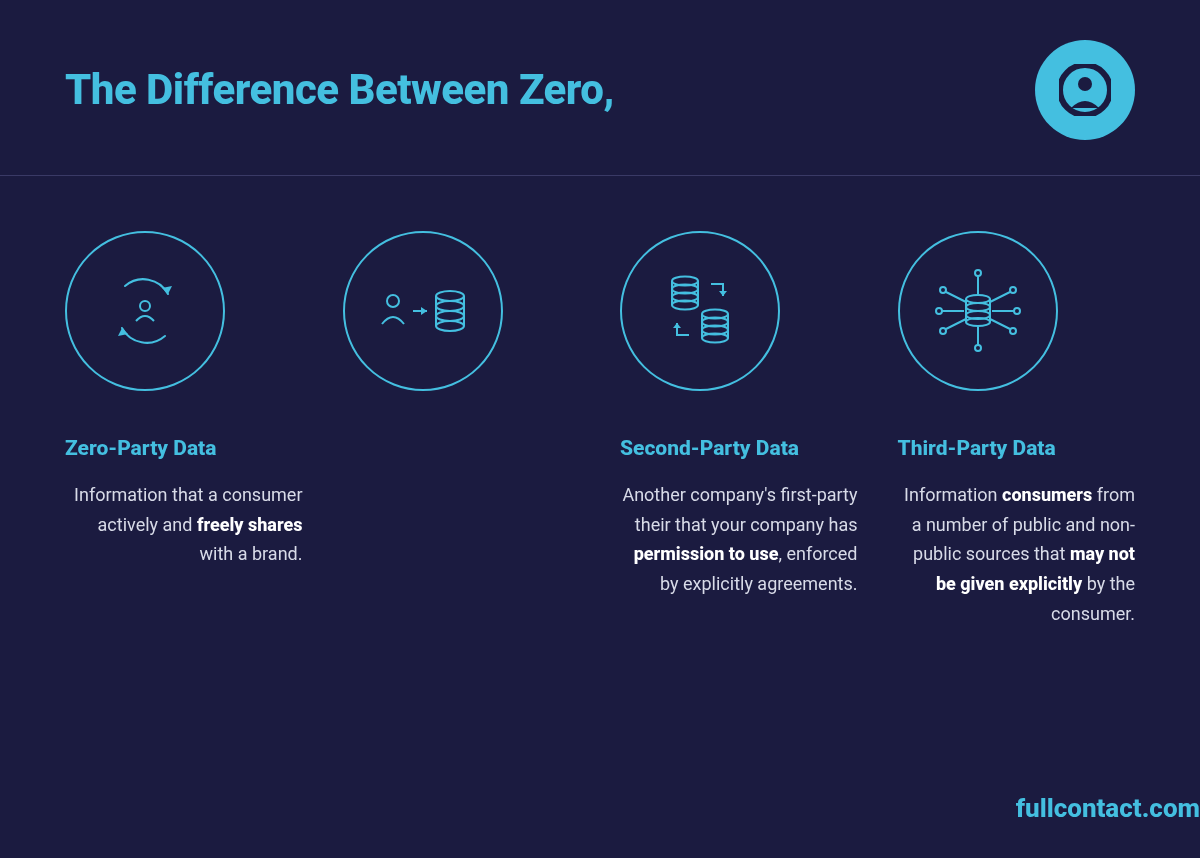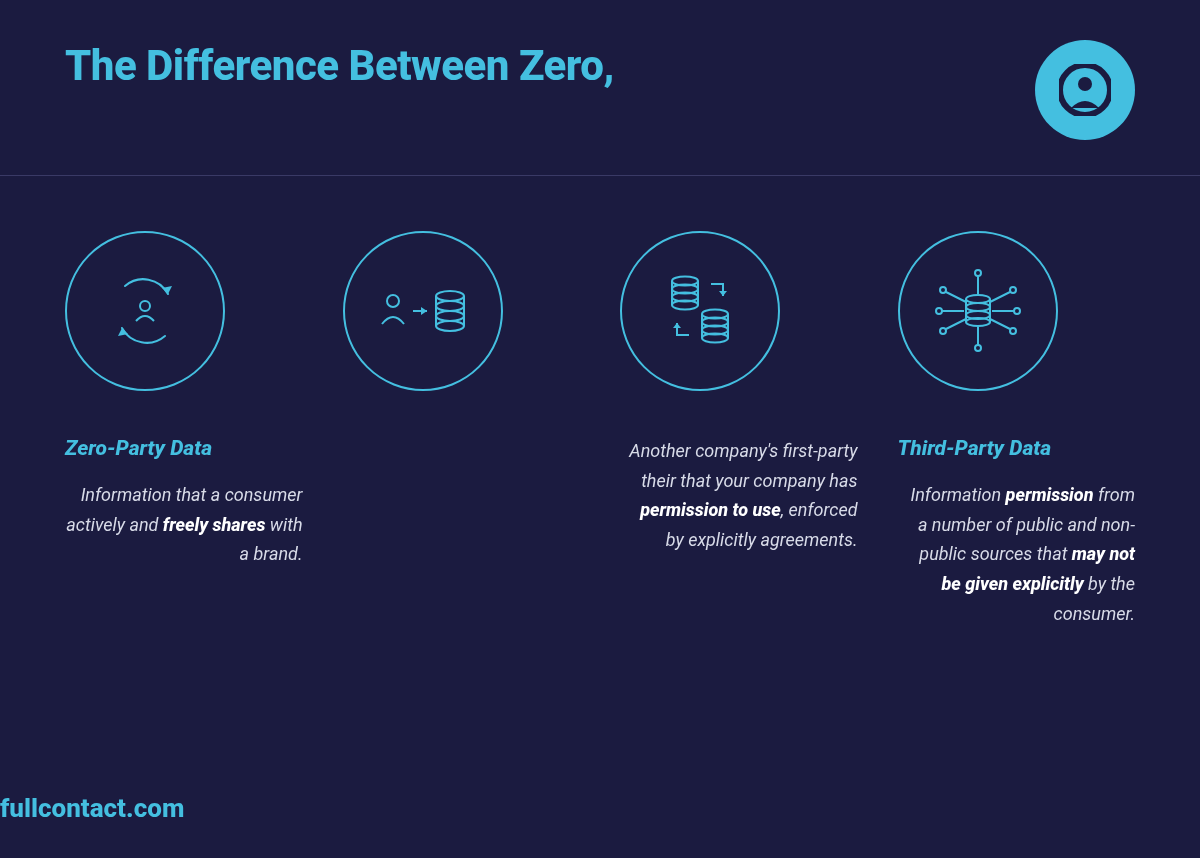--- a/index.html
+++ b/index.html
@@ -7,20 +7,21 @@
     width: 1200px;
     height: 858px;
     background: #1b1b40;
     font-family: -apple-system, BlinkMacSystemFont, "Segoe UI", Roboto, Helvetica, Arial, sans-serif;
     color: #e8eaf0;
     overflow: hidden;
   }
   .header {
     display: flex;
     justify-content: space-between;
+    align-items: center;
     padding: 40px 65px 35px 65px;
   }
   .title {
     color: #44bfe0;
     font-size: 42px;
     font-weight: 800;
     line-height: 1.25;
     letter-spacing: -0.5px;
   }
   .logo-badge {
@@ -35,21 +36,20 @@
   }
   .divider {
     height: 1px;
     background: #3a3a66;
     width: 100%;
   }
   .columns {
     display: flex;
     gap: 40px;
     padding: 55px 65px 0 65px;
-    font-style: italic;
   }
   .col {
     flex: 1 1 0;
     display: flex;
     flex-direction: column;
   }
   .icon-circle {
     width: 160px;
     height: 160px;
     border: 2px solid #44bfe0;
@@ -71,21 +71,21 @@
     line-height: 1.65;
     font-weight: 400;
     text-align: right;
   }
   .col-body b { font-weight: 800; color: #ffffff; }
   .footer {
     position: absolute;
     bottom: 35px;
     left: 0;
     right: 0;
-    text-align: left;
+    text-align: right;
     color: #44bfe0;
     font-size: 26px;
     font-weight: 800;
   }
   svg { display: block; }
 </style>
 </head>
 <body>
 
 <div class="header">
@@ -156,20 +156,21 @@
         <ellipse cx="62" cy="53" rx="13" ry="4.5"></ellipse>
         <ellipse cx="62" cy="61" rx="13" ry="4.5"></ellipse>
         <ellipse cx="62" cy="69" rx="13" ry="4.5"></ellipse>
 
         <path d="M58 15 L70 15 L70 27"></path>
         <polygon points="70,27 66,22 74,22" fill="#44bfe0" stroke="none"></polygon>
         <path d="M36 66 L24 66 L24 54"></path>
         <polygon points="24,54 20,59 28,59" fill="#44bfe0" stroke="none"></polygon>
       </svg>
     </div>
+    <div class="col-title">Second-Party Data</div>
     <div class="col-body">
       <span>Another company's first-party their that your company has </span><b>permission to use</b><span>, enforced by explicitly agreements.</span>
     </div>
   </div>
 
   <div class="col">
     <div class="icon-circle">
       <svg width="100" height="95" viewBox="0 0 100 95" fill="none" stroke="#44bfe0" stroke-width="2">
 
         <ellipse cx="50" cy="35" rx="12" ry="4"></ellipse>
@@ -192,19 +193,19 @@
         <line x1="62" y1="55" x2="82" y2="65"></line>
           <circle cx="85" cy="67" r="3"></circle>
         <line x1="36" y1="47" x2="14" y2="47"></line>
           <circle cx="11" cy="47" r="3"></circle>
         <line x1="64" y1="47" x2="86" y2="47"></line>
           <circle cx="89" cy="47" r="3"></circle>
       </svg>
     </div>
     <div class="col-title">Third-Party Data</div>
     <div class="col-body">
-      <span>Information </span><b>permission</b><span> from a number of public and non-public sources that </span><b>may not be given explicitly</b><span> by the consumer.</span>
+      <span>Information </span><b>consumers</b><span> from a number of public and non-public sources that </span><b>may not be given explicitly</b><span> by the consumer.</span>
     </div>
   </div>
 
 </div>
 
 <div class="footer">fullcontact.com</div>
 
 </body></html>

